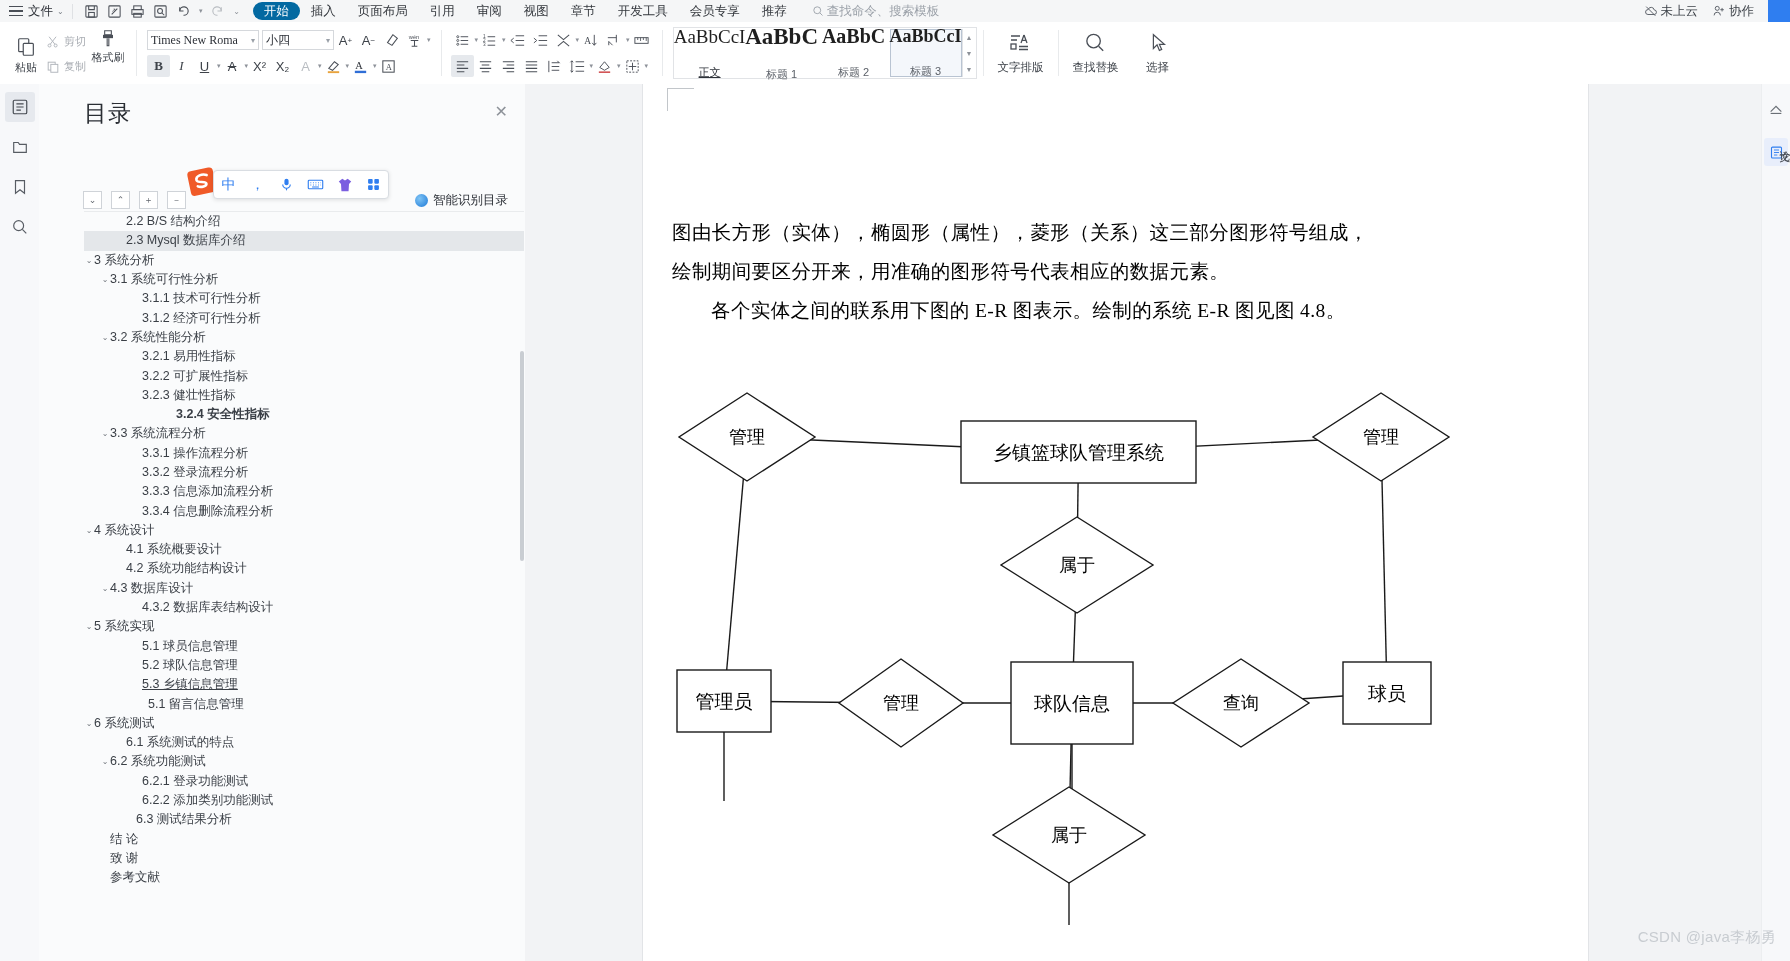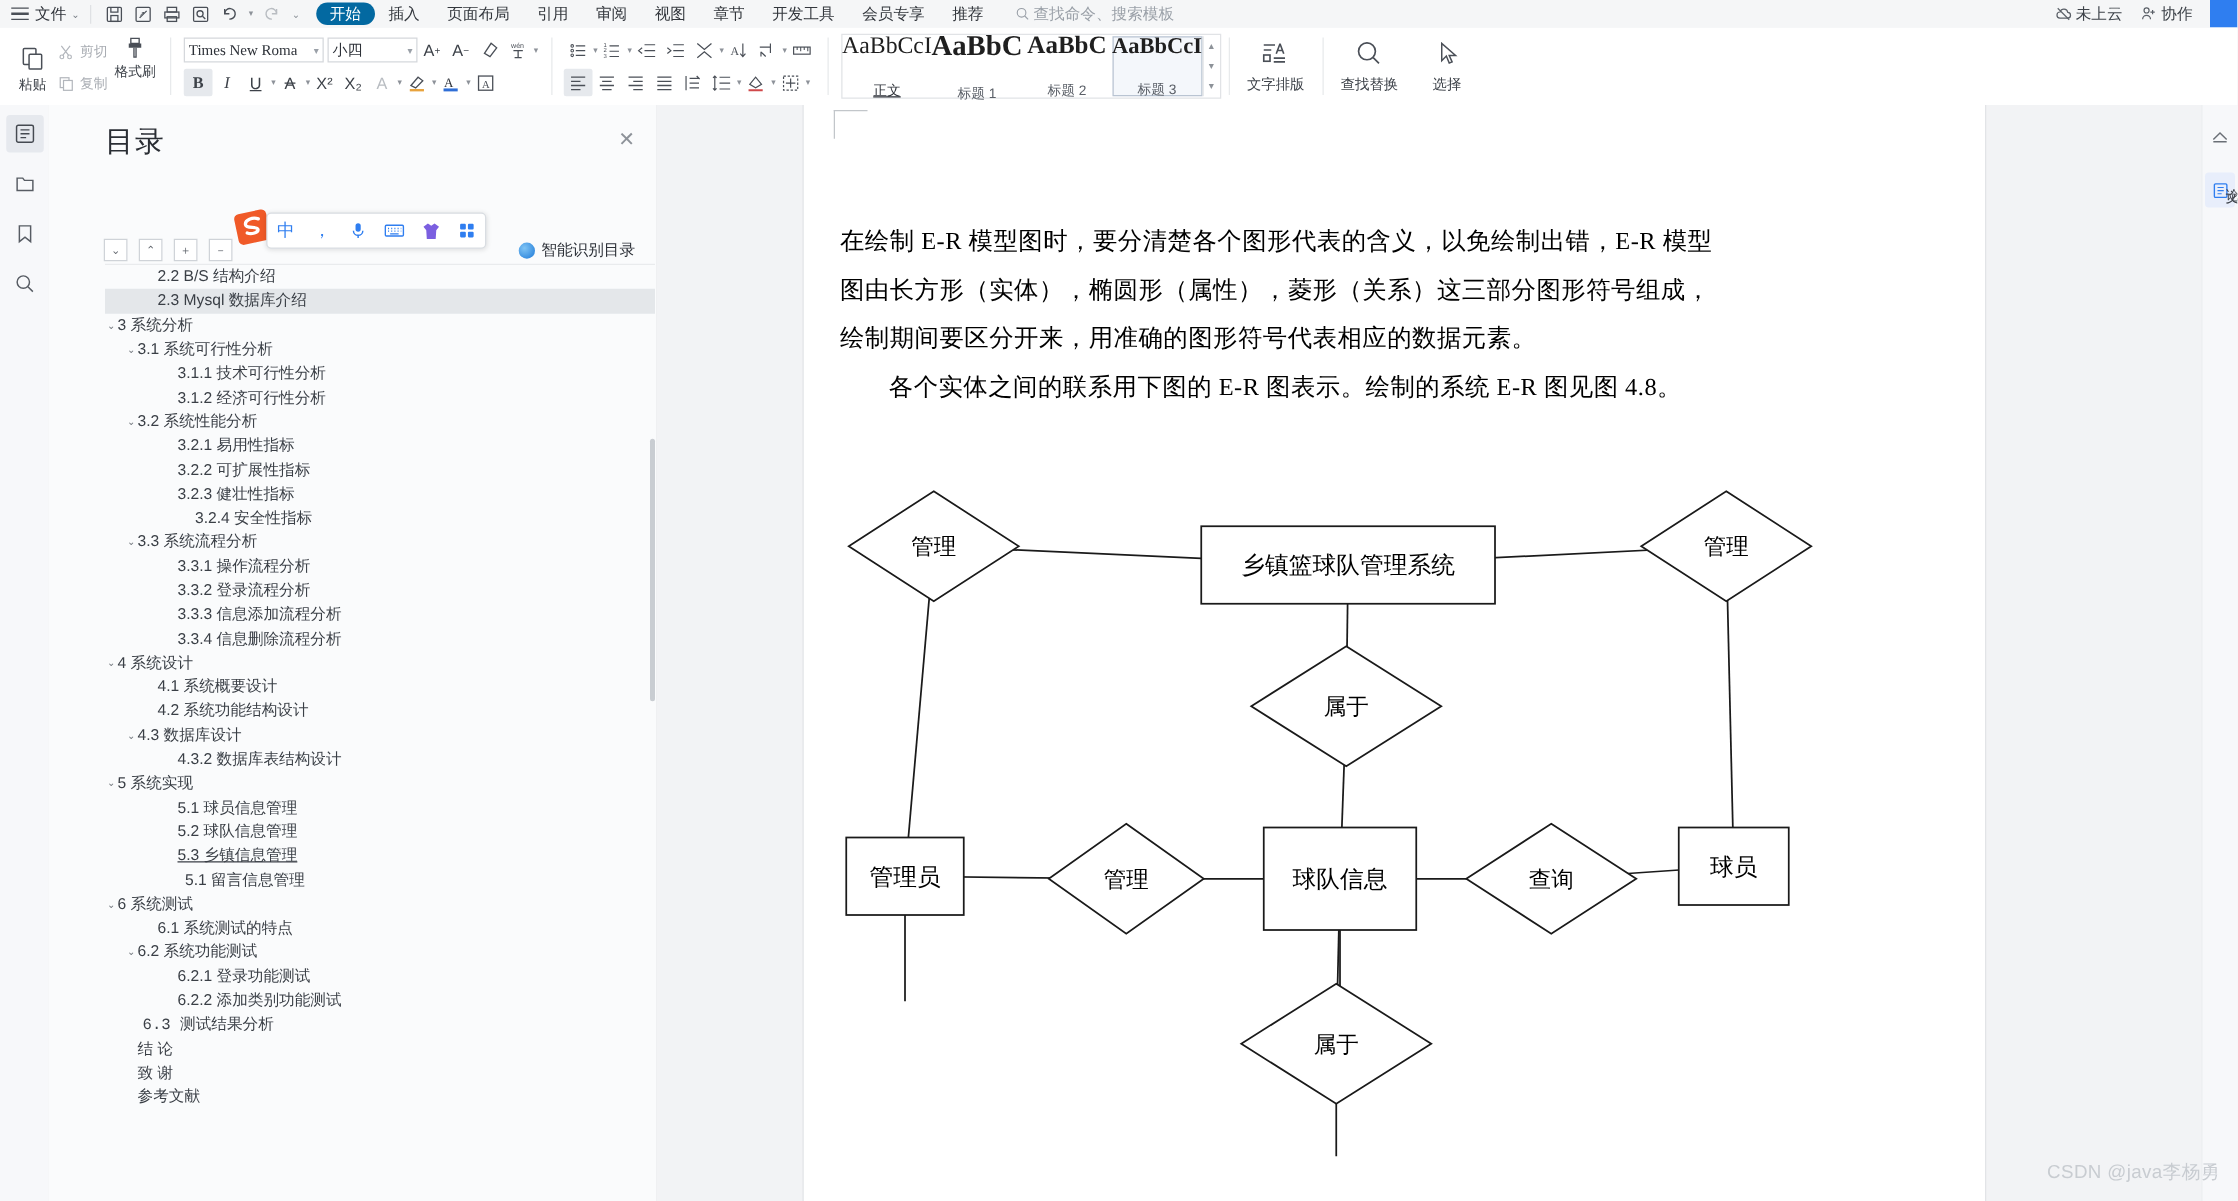--- a/index.html
+++ b/index.html
@@ -633,21 +633,21 @@
           <div class="olrow">
             <span class="tx" style="margin-left: 58px;">3.2.1 易用性指标</span>
           </div>
           <div class="olrow">
             <span class="tx" style="margin-left: 58px;">3.2.2 可扩展性指标</span>
           </div>
           <div class="olrow">
             <span class="tx" style="margin-left: 58px;">3.2.3 健壮性指标</span>
           </div>
           <div class="olrow">
-            <span class="tx" style="margin-left: 72px;">3.2.4 安全性指标</span>
+            <span class="tx" style="margin-left: 92px; font-weight: bold;">3.2.4 安全性指标</span>
           </div>
           <div class="olrow">
             <span class="chev" style="left: 16px;">⌄</span>
             <span class="tx" style="margin-left: 26px;">3.3 系统流程分析</span>
           </div>
           <div class="olrow">
             <span class="tx" style="margin-left: 58px;">3.3.1 操作流程分析</span>
           </div>
           <div class="olrow">
             <span class="tx" style="margin-left: 58px;">3.3.2 登录流程分析</span>
@@ -702,42 +702,41 @@
             <span class="chev" style="left: 16px;">⌄</span>
             <span class="tx" style="margin-left: 26px;">6.2 系统功能测试</span>
           </div>
           <div class="olrow">
             <span class="tx" style="margin-left: 58px;">6.2.1 登录功能测试</span>
           </div>
           <div class="olrow">
             <span class="tx" style="margin-left: 58px;">6.2.2 添加类别功能测试</span>
           </div>
           <div class="olrow">
-            <span class="tx" style="margin-left: 30px; font-family: Liberation Mono, monospace;">6.3 测试结果分析</span>
+            <span class="tx" style="margin-left: 52px;">6.3 测试结果分析</span>
           </div>
           <div class="olrow">
             <span class="tx" style="margin-left: 26px;">结  论</span>
           </div>
           <div class="olrow">
             <span class="tx" style="margin-left: 26px;">致  谢</span>
           </div>
           <div class="olrow">
             <span class="tx" style="margin-left: 26px;">参考文献</span>
           </div>
         </div>
       <div class="ol-sb">
           <i></i>
         </div>
     </div>
 
     <div class="docarea">
       <div class="page">
         <div class="corner"></div>
 
-        <div class="ptext l1">在绘制 E-R 模型图时，要分清楚各个图形代表的含义，以免绘制出错，E-R 模型</div>
         <div class="ptext l2">图由长方形（实体），椭圆形（属性），菱形（关系）这三部分图形符号组成，</div>
         <div class="ptext l3">绘制期间要区分开来，用准确的图形符号代表相应的数据元素。</div>
         <div class="ptext l4">各个实体之间的联系用下图的 E-R 图表示。绘制的系统 E-R 图见图 4.8。</div>
 
         <div class="er">
           <svg id="erSvg" width="945" height="600" viewBox="0 0 945 600">
               <line x1="104" y1="68" x2="435.5" y2="83" stroke="#1a1a1a" stroke-width="1.4"></line>
               <line x1="435.5" y1="83" x2="738" y2="68" stroke="#1a1a1a" stroke-width="1.4"></line>
               <line x1="435.5" y1="83" x2="434" y2="196" stroke="#1a1a1a" stroke-width="1.4"></line>
               <line x1="434" y1="196" x2="429" y2="334" stroke="#1a1a1a" stroke-width="1.4"></line>

